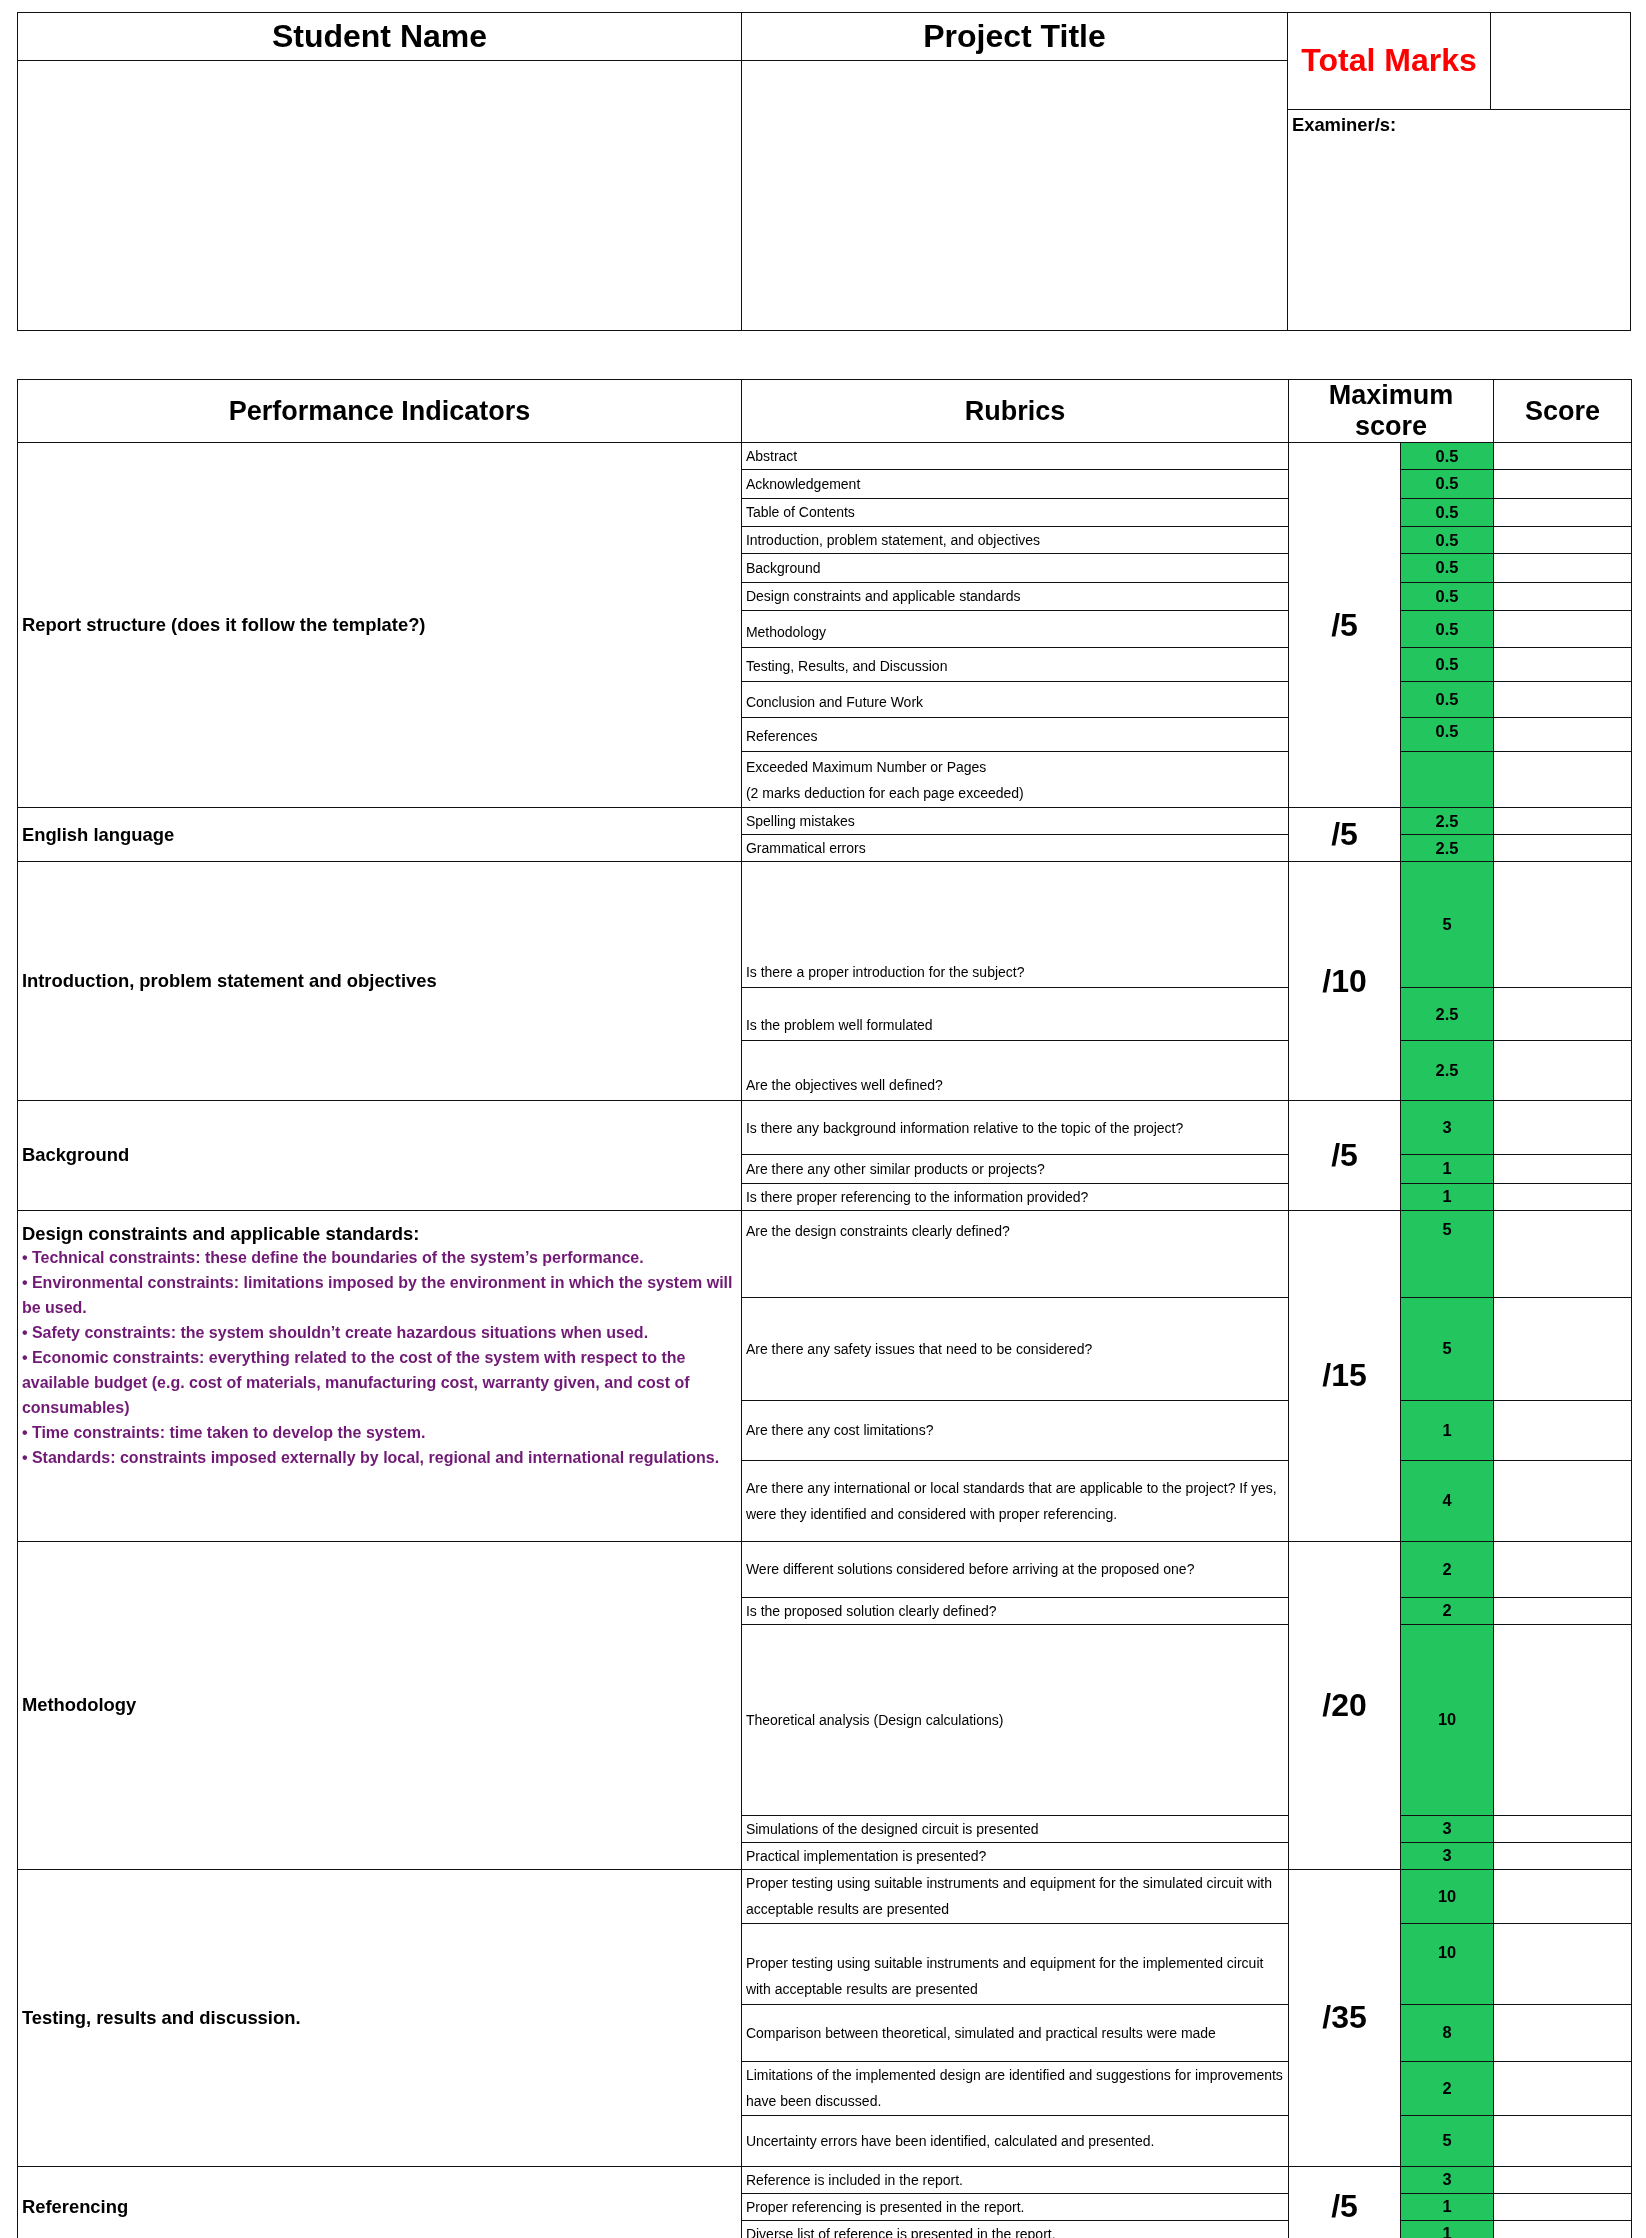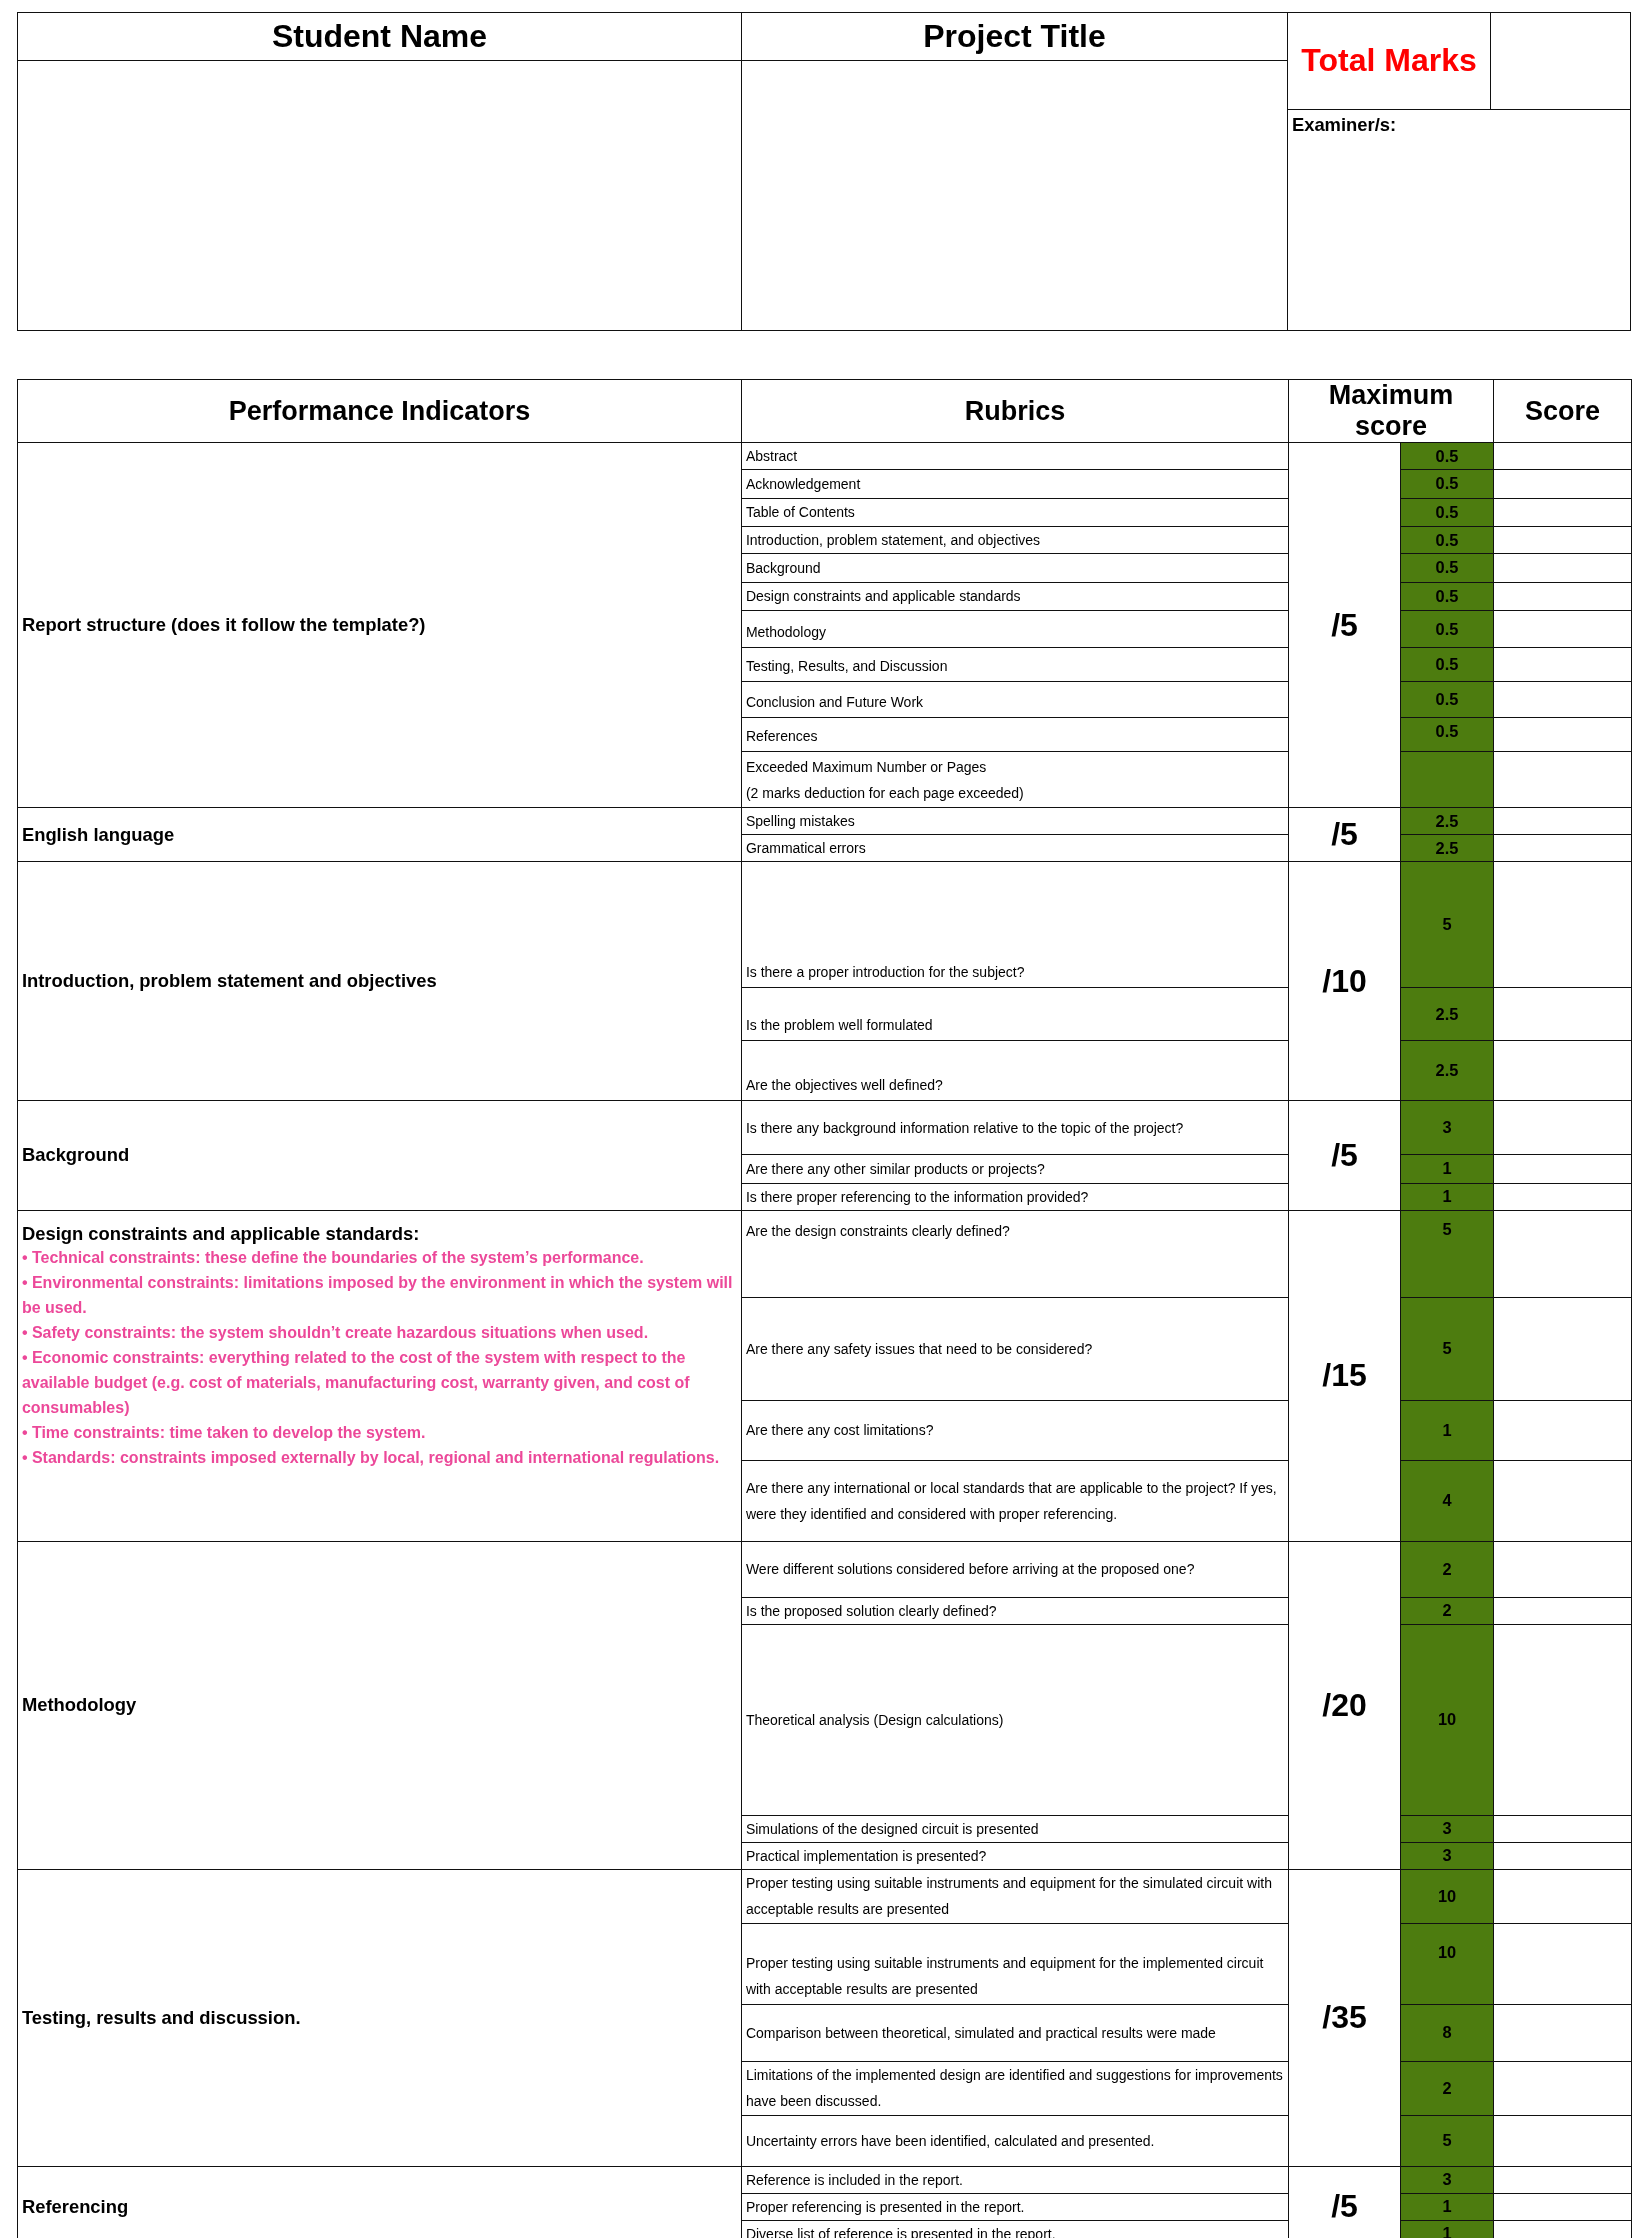--- a/index.html
+++ b/index.html
@@ -7,26 +7,26 @@
   table{border-collapse:collapse;position:absolute;table-layout:fixed;}
   td,th{border:1.9px solid #111;padding:0 3.9px;vertical-align:middle;}
   #top{left:17px;top:11.6px;width:1614px;padding-left:8px;}
   #top th{font-size:32px;font-weight:bold;height:47px;text-align:center;}
   .tm{color:#ff0000;font-size:32px;font-weight:bold;text-align:center;}
   .exam{font-size:18.4px;font-weight:bold;vertical-align:top;padding-top:4.8px;}
   #main{left:17px;top:379px;width:1614px;}
   #main th{font-size:27px;font-weight:bold;height:39px;text-align:center;}
   .pi{font-size:18.4px;font-weight:bold;}
   .pi-top{vertical-align:top;padding-top:12px;}
-  .red{color:#ec4899;font-size:16px;font-weight:bold;line-height:25px;display:block;}
+  .red{color:#701a75;font-size:16px;font-weight:bold;line-height:25px;display:block;}
   .rb{font-size:14px;line-height:26px;}
   .rb-bot{vertical-align:bottom;padding-bottom:1.9px;}
   .rb-top{vertical-align:top;}
   .tot{font-size:32px;font-weight:bold;text-align:center;border-right:1.9px solid #111;}
-  .mx{background:#4d7c0f;font-size:16.4px;font-weight:bold;text-align:center;padding:0;}
+  .mx{background:#22c55e;font-size:16.4px;font-weight:bold;text-align:center;padding:0;}
   .sc{padding:0;}
 </style>
 </head>
 <body>
 
 <table id="top">
   <colgroup>
     <col style="width:724px">
       <col style="width:546px">
       <col style="width:203px">

